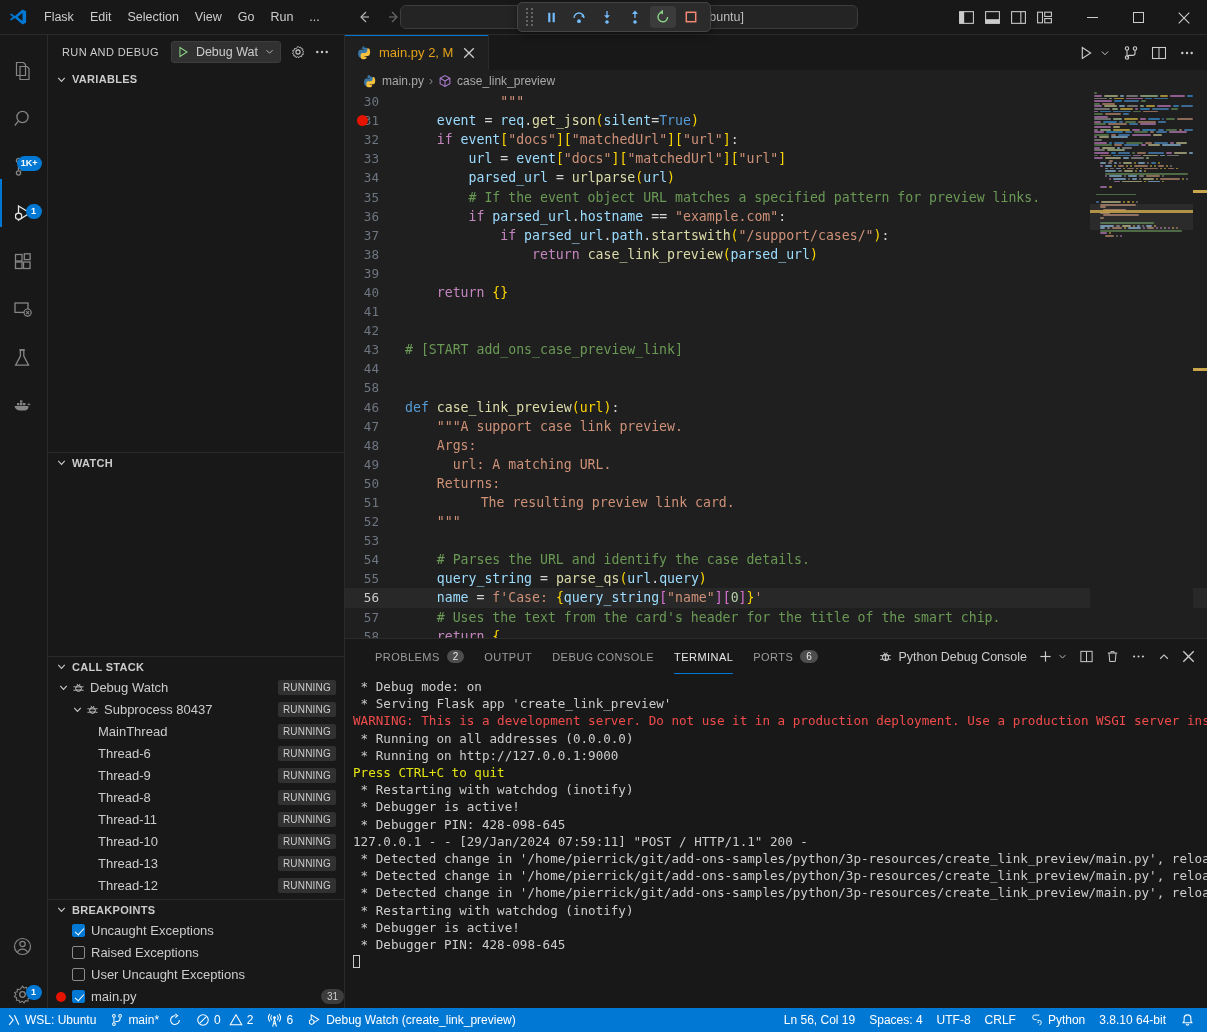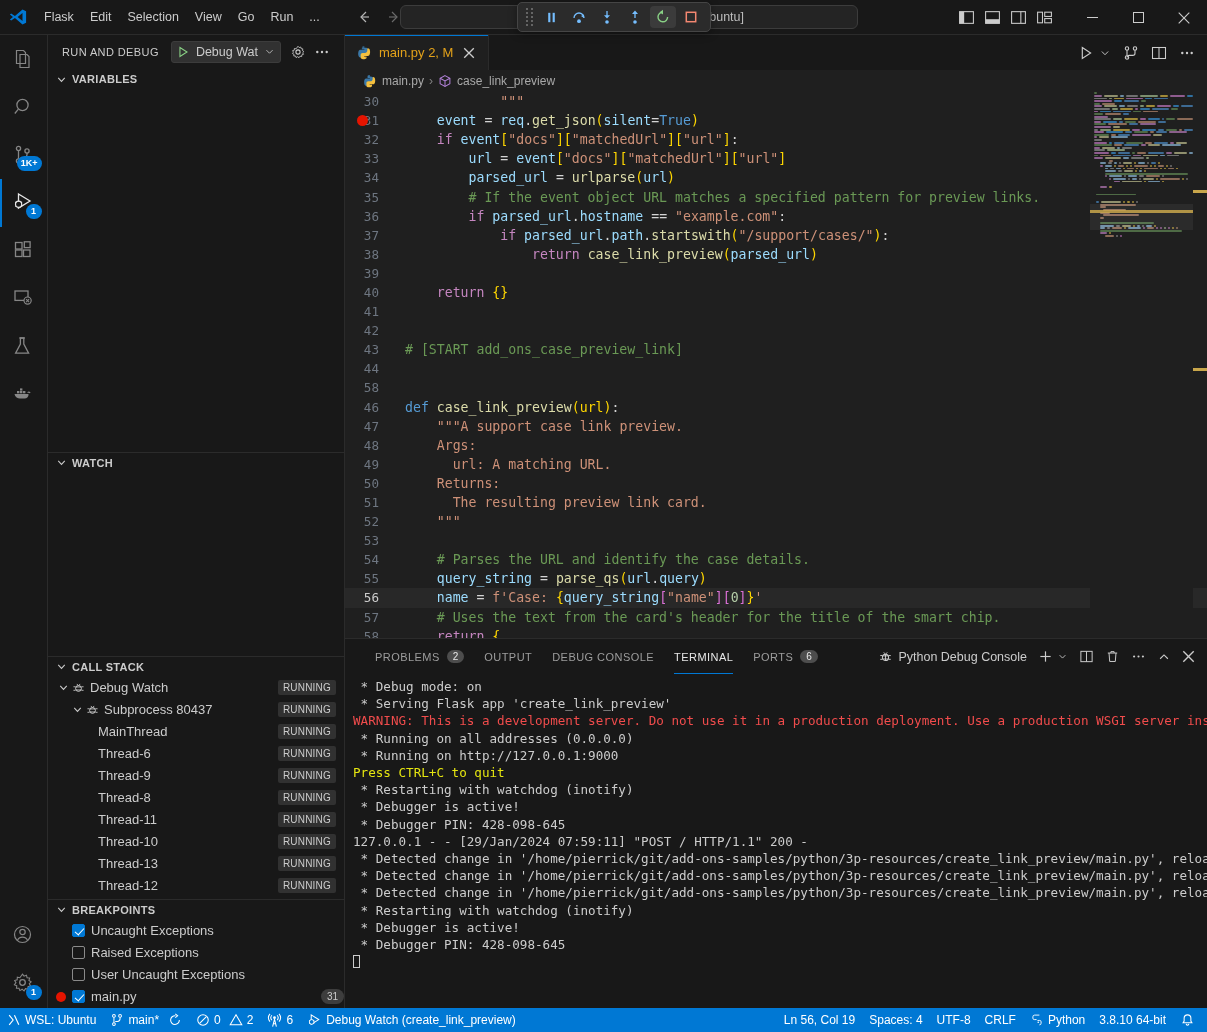--- a/index.html
+++ b/index.html
@@ -45,21 +45,21 @@
   .wc { width:46px; height:35px; display:flex; align-items:center; justify-content:center; color:#cccccc; }
 
   
   .body { flex:1; display:flex; min-height:0; }
 
   
   .activitybar {
     width:48px; background:#181818; display:flex; flex-direction:column;
     align-items:center; flex:0 0 48px; border-right:1px solid #2b2b2b;
   }
-  .ab-item { width:48px; height:48px; display:flex; align-items:center; justify-content:center; position:relative; color:#868686; }
+  .ab-item { width:48px; height:48px; display:flex; align-items:flex-end; justify-content:center; position:relative; color:#868686; }
   .ab-item.active { color:#e7e7e7; }
   .ab-item.active::before { content:""; position:absolute; left:0; top:0; bottom:0; width:2px; background:#0078d4; }
   .ab-badge {
     position:absolute; right:6px; bottom:8px; background:#0078d4; color:#fff;
     font-size:9px; line-height:1; border-radius:10px; padding:3px 4px; min-width:16px;
     text-align:center; font-weight:600;
   }
   .ab-spacer { flex:1; }
 
   
@@ -659,21 +659,21 @@
               <div class="code-line" style="position: relative;"><span class="ln">41</span><span class="code-text"></span></div>
               <div class="code-line" style="position: relative;"><span class="ln">42</span><span class="code-text"></span></div>
               <div class="code-line" style="position: relative;"><span class="ln">43</span><span class="code-text"><span class="t-cmt"># [START add_ons_case_preview_link]</span></span></div>
               <div class="code-line" style="position: relative;"><span class="ln">44</span><span class="code-text"></span></div>
               <div class="code-line" style="position: relative;"><span class="ln">58</span><span class="code-text"></span></div>
               <div class="code-line" style="position: relative;"><span class="ln">46</span><span class="code-text"><span class="t-kw">def</span><span class="t-plain"> </span><span class="t-fn">case_link_preview</span><span class="t-brk1">(</span><span class="t-brk1">url</span><span class="t-brk1">)</span><span class="t-plain">:</span></span></div>
               <div class="code-line" style="position: relative;"><span class="ln">47</span><span class="code-text"><span class="t-plain">    </span><span class="t-str">"""A support case link preview.</span></span></div>
               <div class="code-line" style="position: relative;"><span class="ln">48</span><span class="code-text"><span class="t-plain">    </span><span class="t-str">Args:</span></span></div>
               <div class="code-line" style="position: relative;"><span class="ln">49</span><span class="code-text"><span class="t-plain">      </span><span class="t-str">url: A matching URL.</span></span></div>
               <div class="code-line" style="position: relative;"><span class="ln">50</span><span class="code-text"><span class="t-plain">    </span><span class="t-str">Returns:</span></span></div>
-              <div class="code-line" style="position: relative;"><span class="ln">51</span><span class="code-text"><span class="t-plain">      </span><span class="t-str">The resulting preview link card.</span></span></div>
+              <div class="code-line" style="position: relative; gap: 28px;"><span class="ln">51</span><span class="code-text"><span class="t-plain">      </span><span class="t-str">The resulting preview link card.</span></span></div>
               <div class="code-line" style="position: relative;"><span class="ln">52</span><span class="code-text"><span class="t-plain">    </span><span class="t-str">"""</span></span></div>
               <div class="code-line" style="position: relative;"><span class="ln">53</span><span class="code-text"></span></div>
               <div class="code-line" style="position: relative;"><span class="ln">54</span><span class="code-text"><span class="t-plain">    </span><span class="t-cmt"># Parses the URL and identify the case details.</span></span></div>
               <div class="code-line" style="position: relative;"><span class="ln">55</span><span class="code-text"><span class="t-plain">    </span><span class="t-var">query_string</span><span class="t-plain"> = </span><span class="t-fn">parse_qs</span><span class="t-brk1">(</span><span class="t-var">url</span><span class="t-plain">.</span><span class="t-var">query</span><span class="t-brk1">)</span></span></div>
               <div class="code-line cur-line-bg" style="position: relative;"><span class="ln cur">56</span><span class="code-text"><span class="t-plain">    </span><span class="t-var">name</span><span class="t-plain"> = </span><span class="t-str">f'Case: </span><span class="t-brk1">{</span><span class="t-var">query_string</span><span class="t-brk2">[</span><span class="t-str">"name"</span><span class="t-brk2">]</span><span class="t-brk2">[</span><span class="t-num">0</span><span class="t-brk2">]</span><span class="t-brk1">}</span><span class="t-str">'</span></span></div>
               <div class="code-line" style="position: relative;"><span class="ln">57</span><span class="code-text"><span class="t-plain">    </span><span class="t-cmt"># Uses the text from the card's header for the title of the smart chip.</span></span></div>
               <div class="code-line" style="position: relative;"><span class="ln">58</span><span class="code-text"><span class="t-plain">    </span><span class="t-kw2">return</span><span class="t-plain"> </span><span class="t-brk1">{</span></span></div>
             </div>
           <div class="minimap">
             <div id="minimap-lines">

